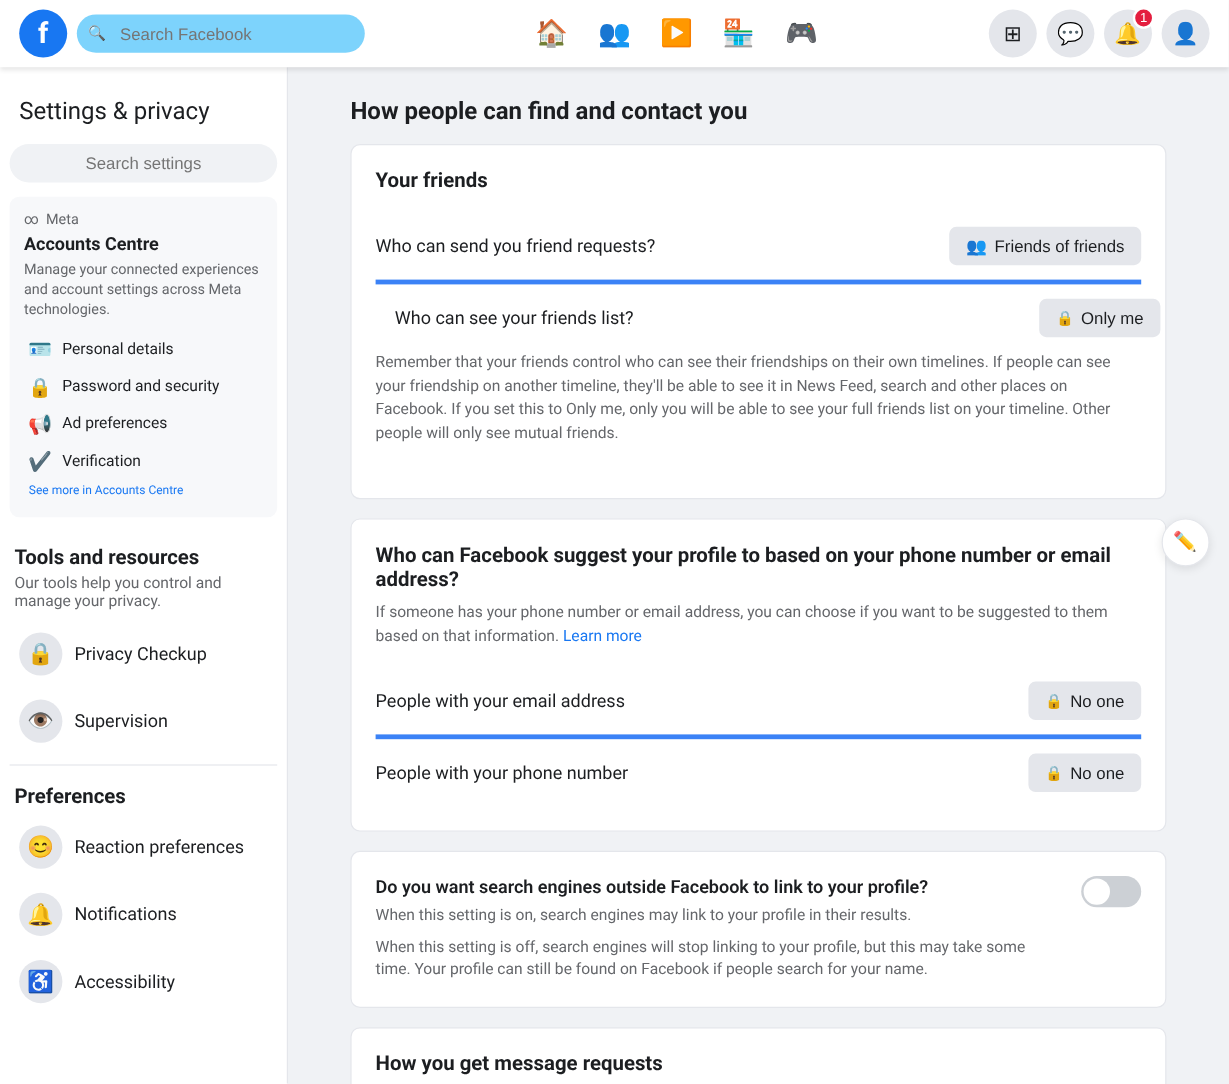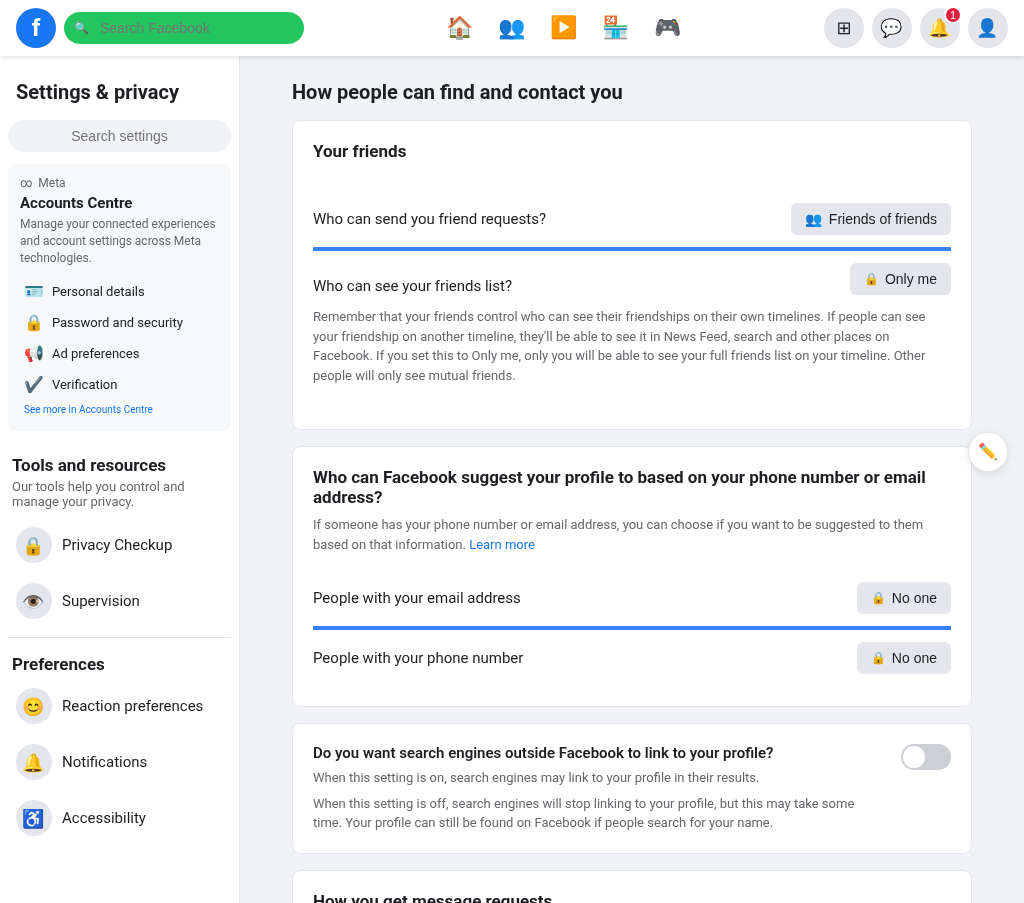--- a/index.html
+++ b/index.html
@@ -7,35 +7,35 @@
 
     
     .top-nav {
       position: fixed; top: 0; left: 0; right: 0; height: 56px;
       background: #fff; display: flex; align-items: center;
       padding: 0 16px; z-index: 100;
       box-shadow: 0 2px 4px rgba(0,0,0,0.1);
     }
     .nav-left { display: flex; align-items: center; gap: 8px; min-width: 240px; }
     .fb-logo { width: 40px; height: 40px; border-radius: 50%; background: #1877f2; display: flex; align-items: center; justify-content: center; color: white; font-size: 24px; font-weight: bold; flex-shrink: 0; }
-    .search-bar { background: #22c55e; border: none; border-radius: 20px; padding: 8px 16px 8px 36px; width: 240px; font-size: 14px; outline: none; }
+    .search-bar { background: #7dd3fc; border: none; border-radius: 20px; padding: 8px 16px 8px 36px; width: 240px; font-size: 14px; outline: none; }
     .search-wrap { position: relative; }
     .search-wrap::before { content: '🔍'; position: absolute; left: 10px; top: 50%; transform: translateY(-50%); font-size: 12px; }
     .nav-center { flex: 1; display: flex; justify-content: center; gap: 4px; }
     .nav-icon-btn { width: 48px; height: 48px; border-radius: 50%; background: transparent; border: none; cursor: pointer; display: flex; align-items: center; justify-content: center; font-size: 22px; color: #65676b; }
     .nav-right { display: flex; align-items: center; gap: 8px; }
     .nav-action-btn { width: 40px; height: 40px; border-radius: 50%; background: #e4e6eb; border: none; cursor: pointer; display: flex; align-items: center; justify-content: center; font-size: 18px; color: #1c1e21; position: relative; }
     .badge { position: absolute; top: -2px; right: -2px; background: #e41e3f; color: white; border-radius: 50%; width: 18px; height: 18px; font-size: 11px; display: flex; align-items: center; justify-content: center; border: 2px solid #fff; }
 
     
     .layout { display: flex; margin-top: 56px; min-height: calc(100vh - 56px); }
 
     
     .sidebar { width: 240px; background: #fff; position: fixed; top: 56px; left: 0; bottom: 0; overflow-y: auto; padding: 16px 8px; border-right: 1px solid #e4e6eb; }
-    .sidebar-title { font-size: 20px; font-weight: 700; padding: 8px; margin-bottom: 8px; }
+    .sidebar-title { font-size: 20px; font-weight: 400; padding: 8px; margin-bottom: 8px; }
     .search-settings { background: #f0f2f5; border: none; border-radius: 20px; padding: 8px 16px; width: 100%; font-size: 14px; outline: none; margin-bottom: 12px; text-align: center; }
     .accounts-section { background: #f7f8fa; border-radius: 8px; padding: 12px; margin-bottom: 16px; }
     .meta-label { display: flex; align-items: center; gap: 6px; font-size: 12px; color: #65676b; margin-bottom: 4px; }
     .accounts-title { font-weight: 700; font-size: 15px; margin-bottom: 4px; }
     .accounts-desc { font-size: 12px; color: #65676b; margin-bottom: 10px; line-height: 1.4; }
     .account-item { display: flex; align-items: center; gap: 8px; padding: 6px 4px; font-size: 13px; color: #1c1e21; cursor: pointer; border-radius: 6px; }
     .account-item span.icon { font-size: 16px; }
     .see-more-link { color: #1877f2; font-size: 10px; cursor: pointer; padding: 4px; display: inline-block; }
 
     .section-title { font-size: 17px; font-weight: 700; padding: 8px 4px 4px; }
@@ -45,21 +45,21 @@
     .sidebar-divider { height: 1px; background: #e4e6eb; margin: 8px 0; }
 
     
     .main-content { margin-left: 240px; flex: 1; padding: 24px; display: flex; justify-content: center; }
     .content-area { max-width: 680px; width: 100%; }
 
     .page-section { background: #fff; border-radius: 8px; padding: 20px; margin-bottom: 16px; border: 1px solid #e4e6eb; }
 
     .find-contact-title { font-size: 20px; font-weight: 700; margin-bottom: 16px; color: #1c1e21; }
 
-    .subsection-title { font-size: 17px; font-weight: 700; margin-bottom: 30px; }
+    .subsection-title { font-size: 17px; font-weight: 700; margin-bottom: 16px; }
 
     .setting-row { display: flex; align-items: center; justify-content: space-between; padding: 12px 0; border-bottom: 4px solid #3b82f6; }
     .setting-row:last-child { border-bottom: none; }
     .setting-label { font-size: 15px; color: #1c1e21; }
     .setting-btn { background: #e4e6eb; border: none; border-radius: 6px; padding: 8px 14px; font-size: 14px; cursor: pointer; display: flex; align-items: center; gap: 6px; color: #1c1e21; font-weight: 500; }
     .lock-icon { font-size: 12px; }
 
     .desc-text { font-size: 13px; color: #65676b; line-height: 1.5; margin-bottom: 12px; }
     .link-text { color: #1877f2; cursor: pointer; }
     .profile-title { font-size: 17px; font-weight: 700; margin-bottom: 8px; }
@@ -185,21 +185,21 @@
 
         <div class="setting-row">
           <span class="setting-label">Who can send you friend requests?</span>
           <button class="setting-btn">
             <span>👥</span>
             <span>Friends of friends</span>
           </button>
         </div>
 
         <div class="setting-row" style="align-items:flex-start; flex-direction:column; gap:12px;">
-          <div style="display:flex; justify-content:space-between; align-items:flex-end; width:100%;">
+          <div style="display:flex; justify-content:space-between; align-items:center; width:100%;margin-left:16px;">
             <span class="setting-label">Who can see your friends list?</span>
             <button class="setting-btn">
               <span class="lock-icon">🔒</span>
               <span>Only me</span>
             </button>
           </div>
           <div class="desc-text">Remember that your friends control who can see their friendships on their own timelines. If people can see your friendship on another timeline, they'll be able to see it in News Feed, search and other places on Facebook. If you set this to Only me, only you will be able to see your full friends list on your timeline. Other people will only see mutual friends.</div>
         </div>
       </div>
 

